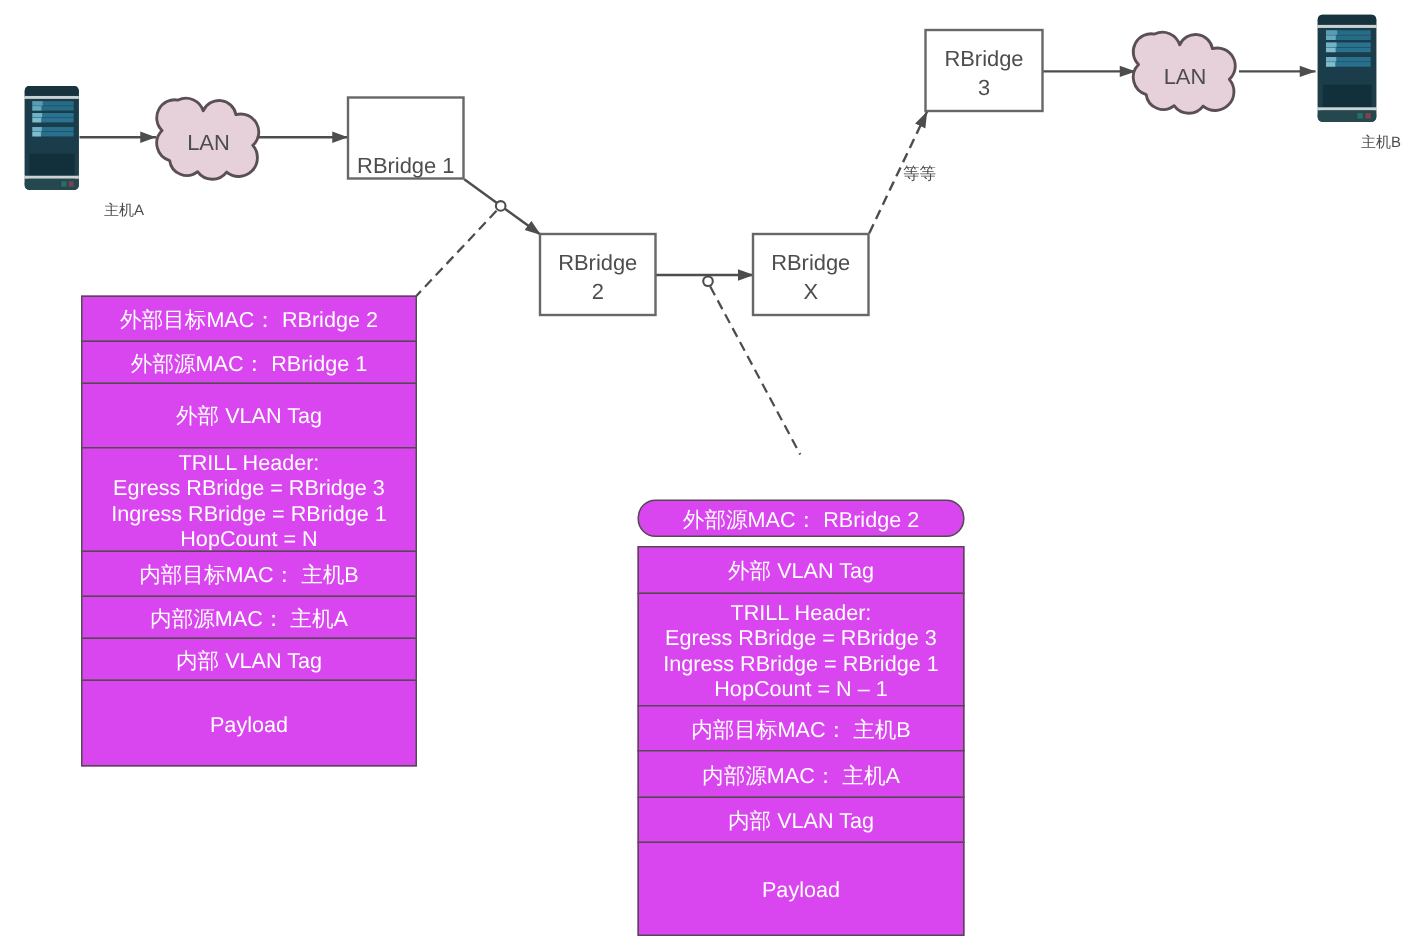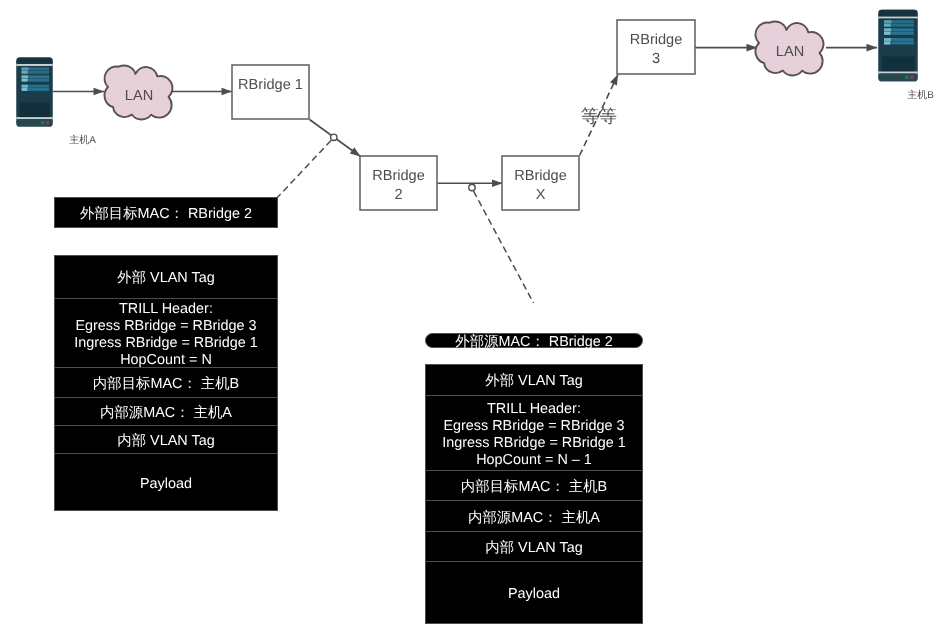--- a/index.html
+++ b/index.html
@@ -6,25 +6,25 @@
   body{width:944px;height:628px;background:#ffffff;overflow:hidden;
        font-family:"Liberation Sans",sans-serif;
        -webkit-font-smoothing:antialiased;text-rendering:geometricPrecision;}
   #stage{position:relative;width:944px;height:628px;background:#ffffff;}
   svg#art{position:absolute;left:0;top:0;width:944px;height:628px;}
   .nodelabel{position:absolute;text-align:center;color:#4d4d4d;
              font-family:"Liberation Sans",sans-serif;font-size:14.6px;line-height:18.5px;
              white-space:pre;}
   .hostlabel{position:absolute;text-align:right;color:#4d4d4d;
              font-family:"Liberation Sans",sans-serif;font-size:10px;line-height:17px;}
-  .edgelabel{position:absolute;text-align:center;color:#4d4d4d;
-             font-family:"Liberation Sans",sans-serif;font-size:18px;line-height:15px;}
+  .edgelabel{position:absolute;text-align:right;color:#4d4d4d;
+             font-family:"Liberation Sans",sans-serif;font-size:11px;line-height:15px;}
   .pkt{position:absolute;box-sizing:border-box;}
   .pktrow{position:absolute;left:0;right:0;box-sizing:border-box;
-          background:#000000;border:1.4px solid #544950;
+          background:#d946ef;border:1.4px solid #544950;
           display:flex;align-items:center;justify-content:center;}
   .pktrow .txt{color:#ffffff;font-family:"Liberation Sans",sans-serif;
                font-size:14.4px;line-height:16.8px;text-align:center;white-space:pre-line;position:relative;top:2px;}
 </style>
 </head>
 <body>
 
 <div id="stage">
 
 <svg id="art" viewBox="0 0 944 628">
@@ -119,34 +119,37 @@
     <rect x="0" y="62" width="37" height="7.5" rx="3" fill="#25484e"></rect>
     <rect x="0" y="62" width="37" height="4" fill="#25484e"></rect>
     <rect x="25.1" y="63.7" width="3.4" height="3.6" fill="#2c6f62"></rect>
     <rect x="30.1" y="63.7" width="3.4" height="3.6" fill="#7b4250"></rect>
   </g>
 
 </svg>
 
 <div class="nodelabel" style="left:105px;top:87px;width:68px;">LAN</div>
 <div class="nodelabel" style="left:756px;top:43px;width:68px;">LAN</div>
-<div class="nodelabel" style="left:232px;top:76px;width:77px;">RBridge 1</div>
+<div class="nodelabel" style="left:232px;top:102px;width:77px;">RBridge 1</div>
 <div class="nodelabel" style="left:360px;top:167px;width:77px;">RBridge
 2</div>
 <div class="nodelabel" style="left:502px;top:167px;width:77px;">RBridge
 X</div>
 <div class="nodelabel" style="left:617px;top:31px;width:78px;">RBridge
 3</div>
 <div class="hostlabel" style="left:0px;top:132px;width:70px;margin-left:26px;">主机A</div>
 <div class="hostlabel" style="left:864px;top:87px;width:70px;">主机B</div>
 <div class="edgelabel" style="left:574px;top:109px;width:50px;">等等</div>
 
 <div class="pkt" style="left:54px;top:197px;width:224px;height:314px;">
       <div class="pktrow" style="top: 0px; height: 30.5px;">
         <div class="txt">外部目标MAC： RBridge 2</div>
+      </div>
+      <div class="pktrow" style="top: 29.5px; height: 29px;">
+        <div class="txt">外部源MAC： RBridge 1</div>
       </div>
       <div class="pktrow" style="top: 57.5px; height: 44px;">
         <div class="txt">外部 VLAN Tag</div>
       </div>
       <div class="pktrow" style="top: 100.5px; height: 70.5px;">
         <div class="txt">TRILL Header:
 Egress RBridge = RBridge 3
 Ingress RBridge = RBridge 1
 HopCount = N</div>
       </div>
@@ -157,21 +160,21 @@
         <div class="txt">内部源MAC： 主机A</div>
       </div>
       <div class="pktrow" style="top: 228px; height: 29px;">
         <div class="txt">内部 VLAN Tag</div>
       </div>
       <div class="pktrow" style="top: 256px; height: 58px;">
         <div class="txt">Payload</div>
       </div>
     </div>
 <div class="pkt" style="left:425px;top:303px;width:218px;height:321px;">
-      <div class="pktrow" style="top: 30px; height: 15px; border-radius: 12px;">
+      <div class="pktrow" style="top: 30px; height: 25px; border-radius: 12px;">
         <div class="txt">外部源MAC： RBridge 2</div>
       </div>
       <div class="pktrow" style="top: 60.7px; height: 32px;">
         <div class="txt">外部 VLAN Tag</div>
       </div>
       <div class="pktrow" style="top: 91.7px; height: 76.5px;">
         <div class="txt">TRILL Header:
 Egress RBridge = RBridge 3
 Ingress RBridge = RBridge 1
 HopCount = N – 1</div>

